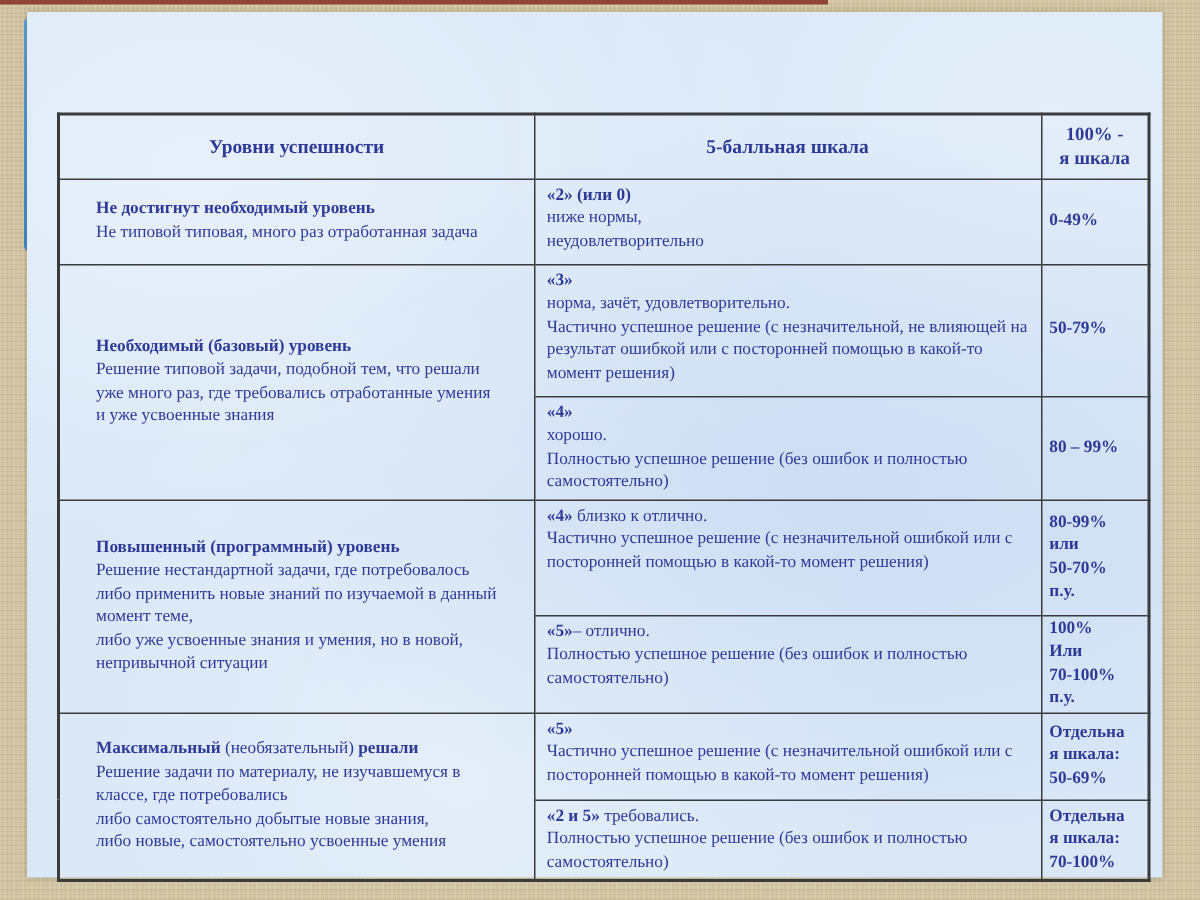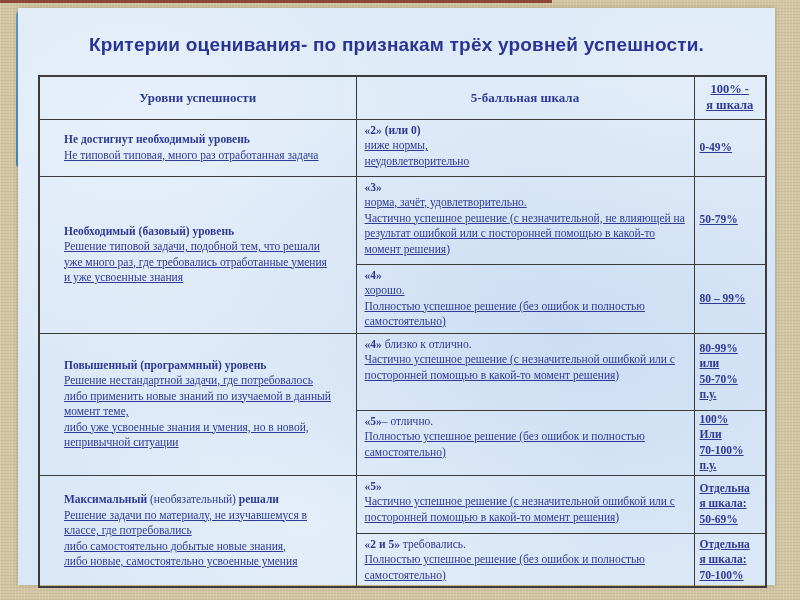--- a/index.html
+++ b/index.html
@@ -71,31 +71,30 @@
 
   th { font-weight:700; text-align:center; vertical-align:middle; font-size:13px; }
   th.small { font-size:12.5px; line-height:1.25; }
 
   td.level-cell { vertical-align:middle; padding:3px 24px; }
   td.desc-cell  { vertical-align:top;    padding:3px 8px;margin-top:48px; }
   td.pct-cell   { vertical-align:middle; padding:0 5px; font-weight:700; }
 
   .level-title { font-weight:700; }
   .grade { font-weight:700; }
-  .pre { white-space:pre-line;text-decoration:underline; }
+  .pre { white-space:pre-line; }
 </style>
 </head>
 <body>
 
 <div class="top-line"></div>
 <div class="accent-bar"></div>
 
 <div class="slide">
 
-  <div class="slide-title">Критерии оценивания- по признакам трёх уровней успешности.</div>
 
   <table class="criteria">
     <colgroup>
       <col class="c-levels">
         <col class="c-scale5">
         <col class="c-scale100">
     </colgroup>
 
     <tbody>
         <tr class="h-hd">

